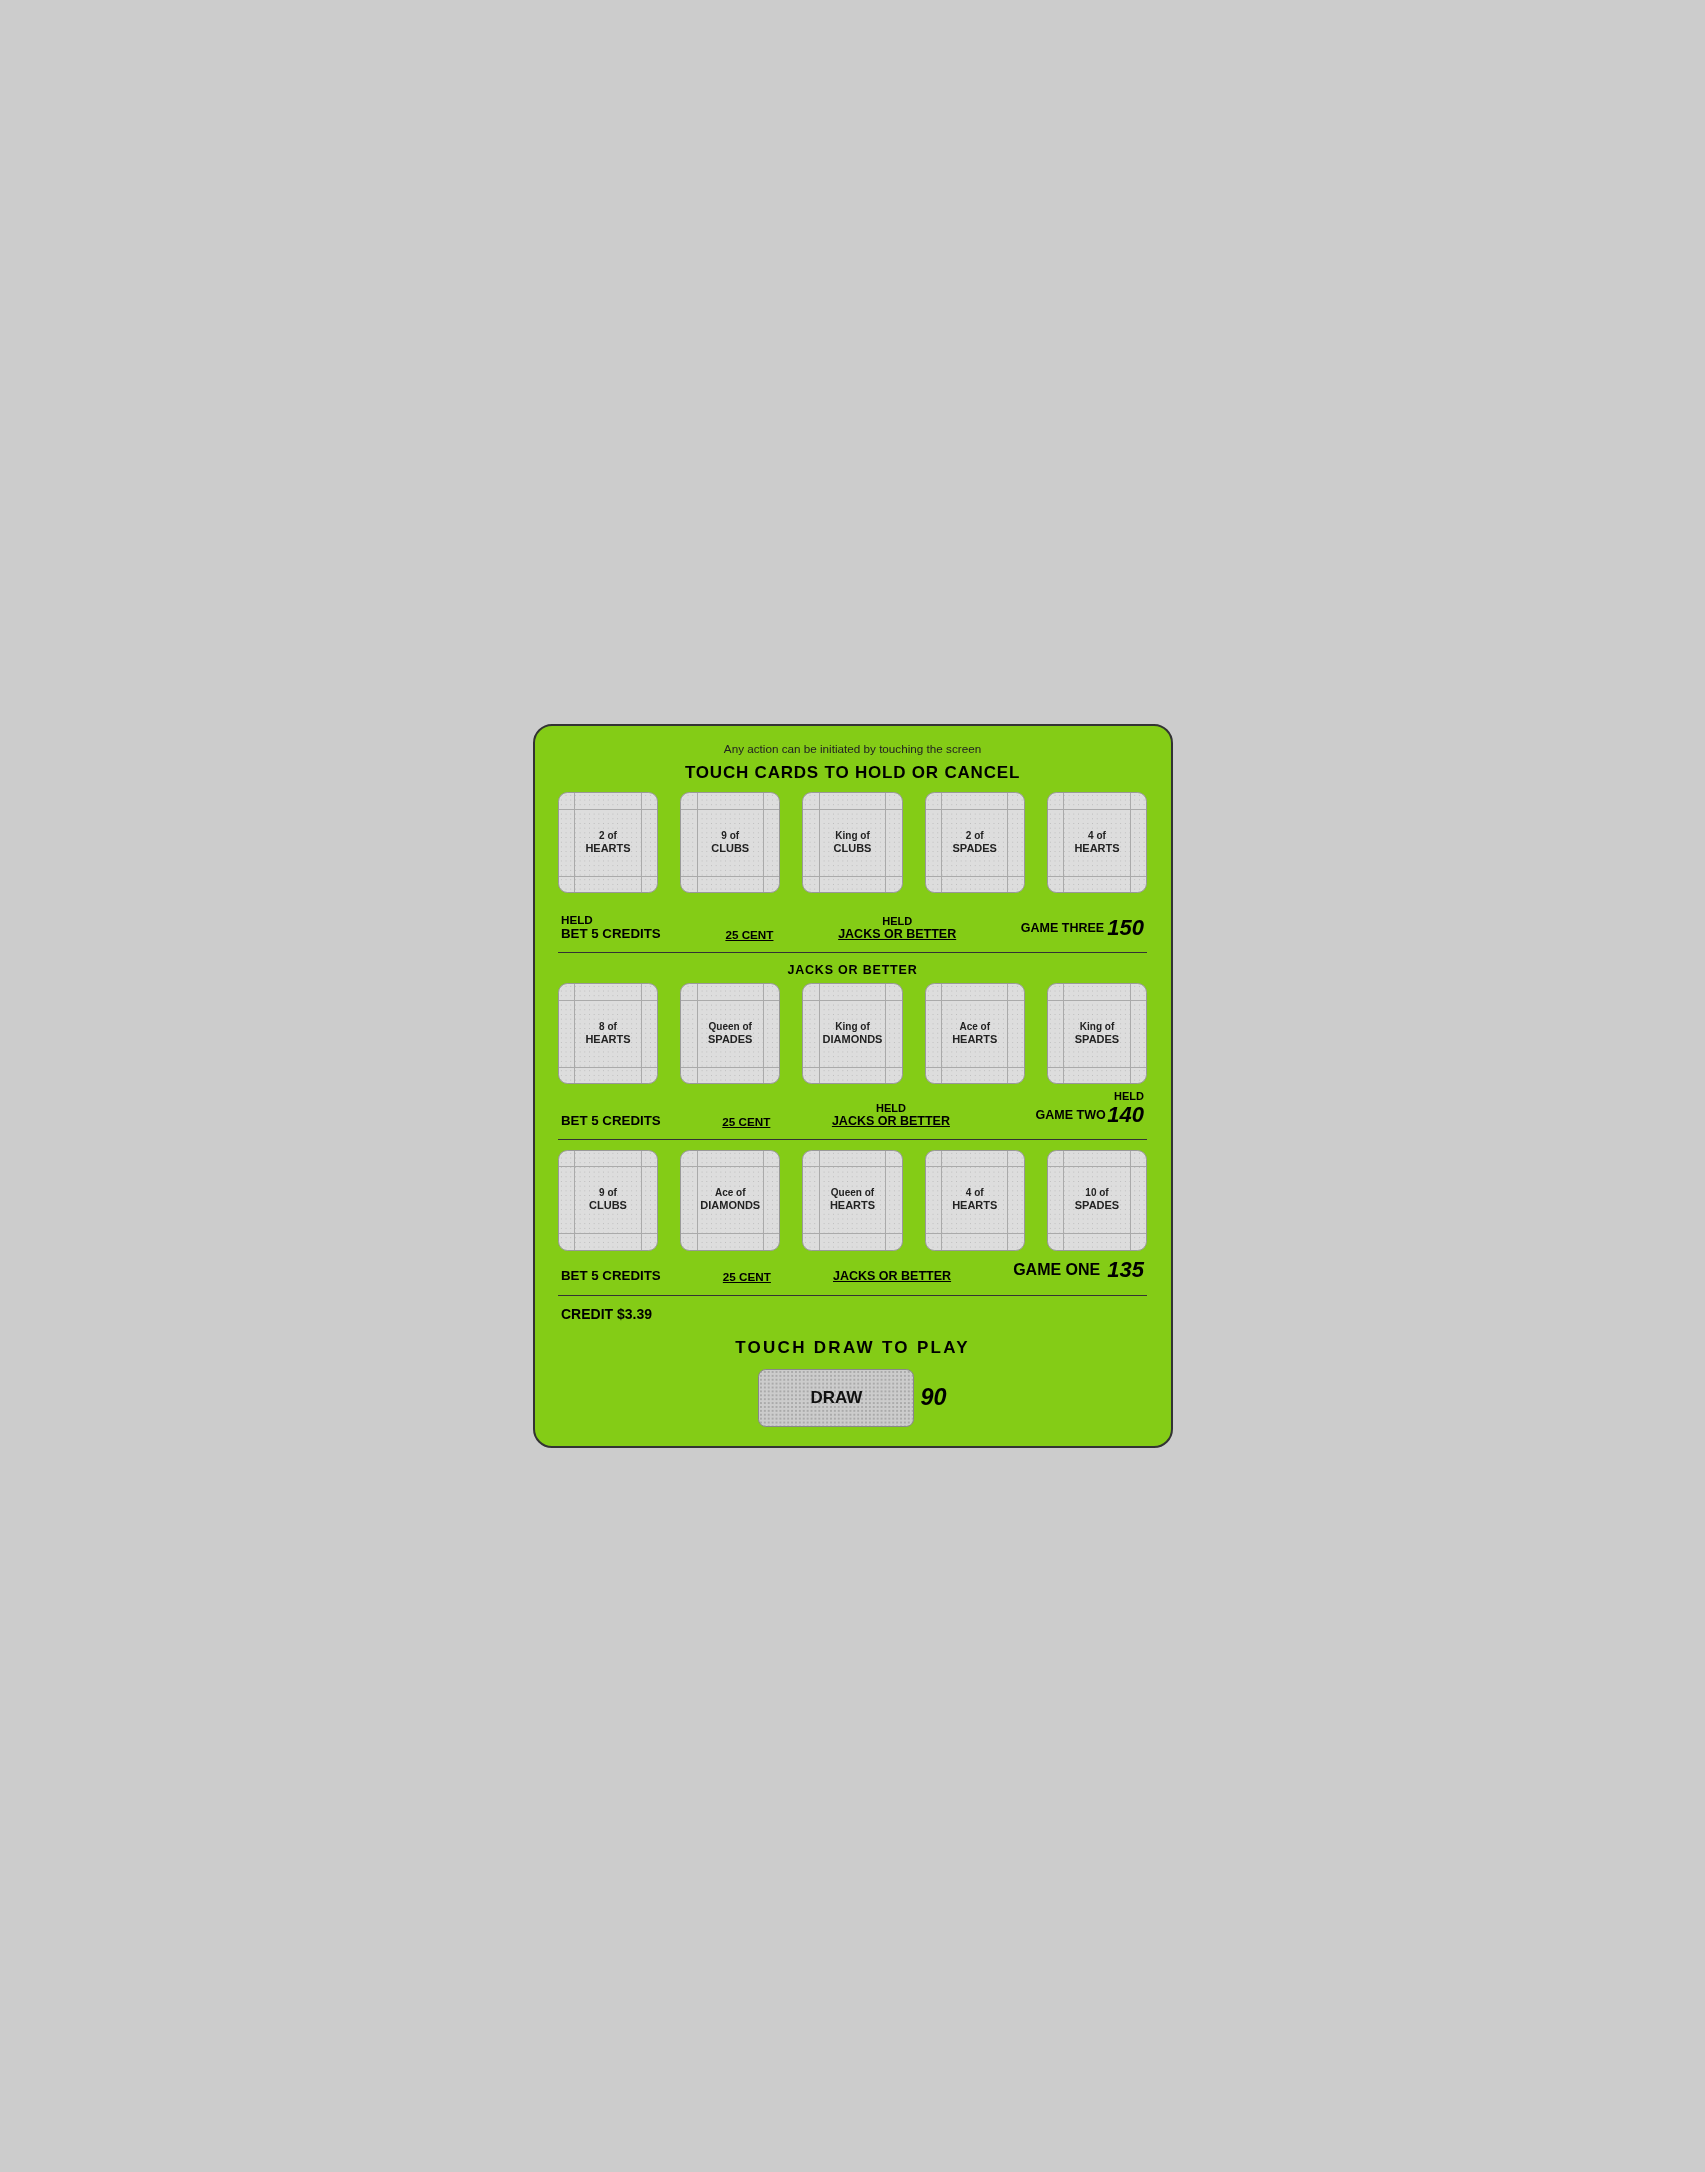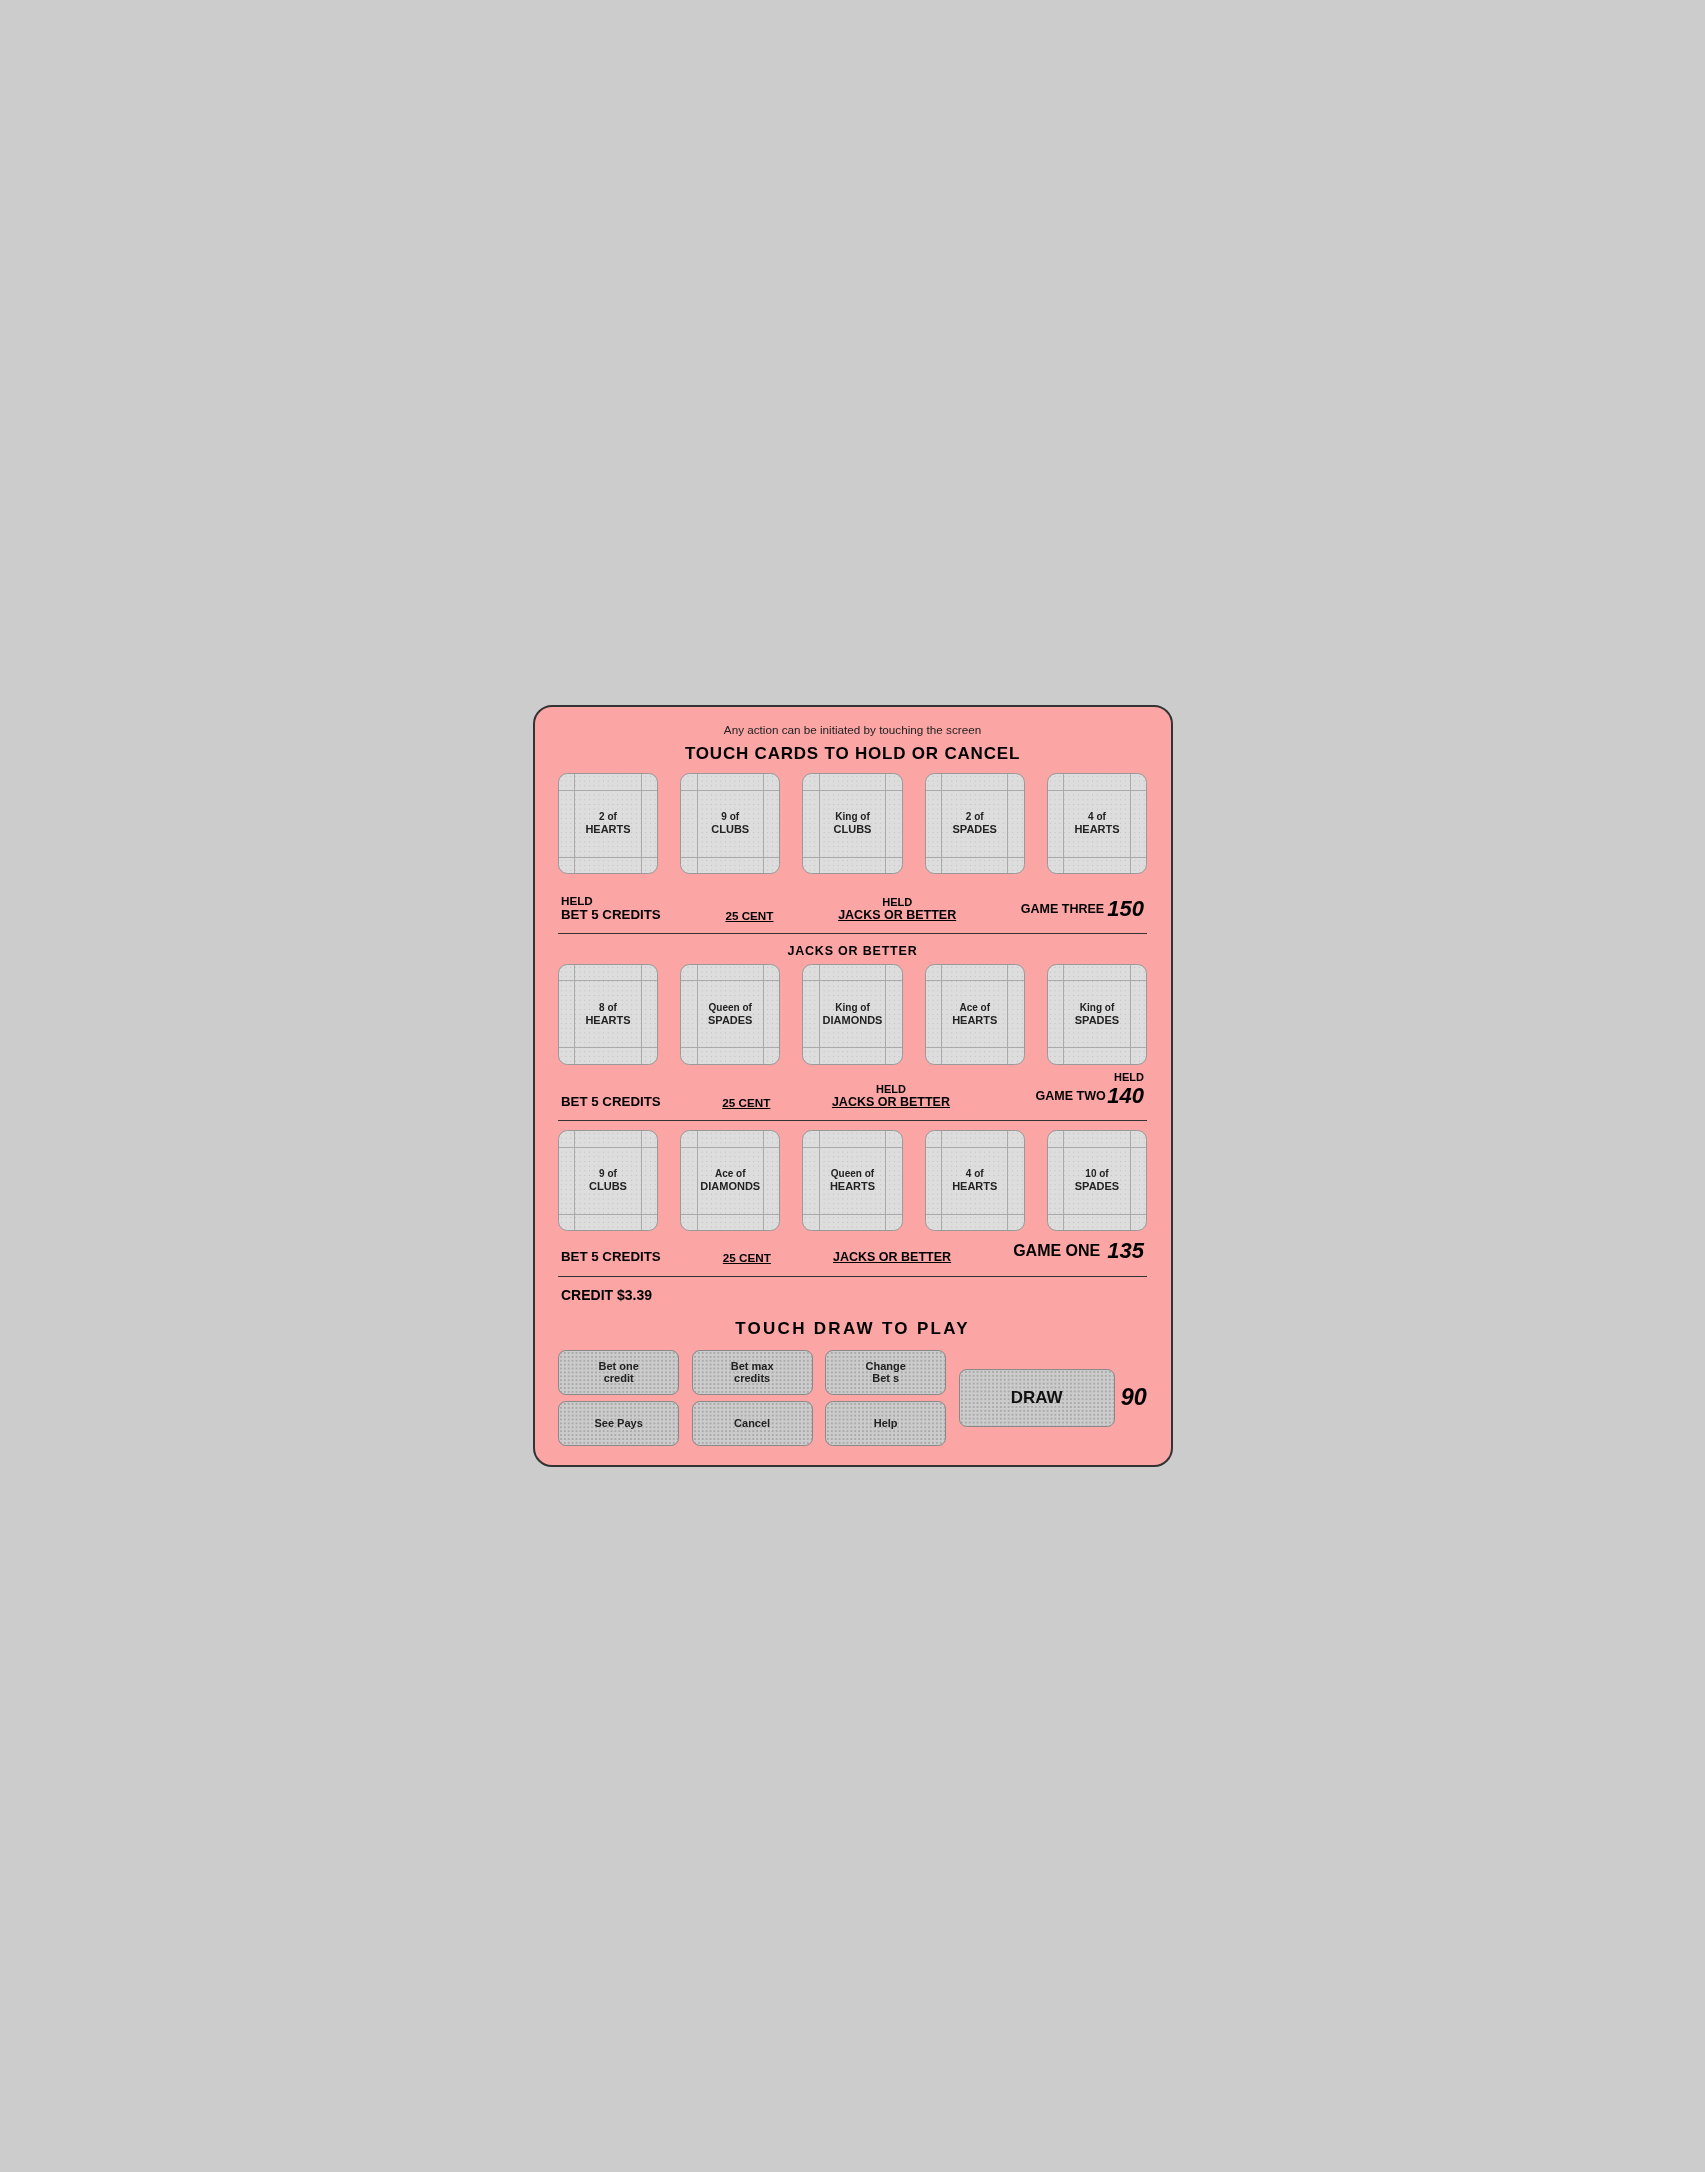--- a/index.html
+++ b/index.html
@@ -5,21 +5,21 @@
     * { box-sizing: border-box; margin: 0; padding: 0; }
     body {
       background: #ccc;
       display: flex;
       justify-content: center;
       align-items: center;
       min-height: 100vh;
       font-family: Arial, sans-serif;
     }
     .main-container {
-      background: #fca5a5;
+      background: #84cc16;
       border: 2.3px solid #333;
       border-radius: 19px;
       width: 640px;
       padding: 15.6px 23.4px 19px 23.4px;
     }
     .top-instruction {
       text-align: center;
       font-size: 11.7px;
       margin-bottom: 7.8px;
       color: #222;
@@ -341,32 +341,20 @@
   </div>
 
   <hr class="divider">
 
   <div class="credit-section">CREDIT $3.39</div>
 
   <div class="touch-draw">TOUCH  DRAW  TO PLAY</div>
 
   <div class="buttons-grid">
     <div style="display:flex;gap:12.5px;align-items:center;justify-content:center;">
-      <div style="display:flex;flex-direction:column;gap:6.2px;">
-        <div style="display:flex;gap:12.5px;">
-          <div class="btn">Bet one<br>credit</div>
-          <div class="btn">Bet max<br>credits</div>
-          <div class="btn">Change<br>Bet s</div>
-        </div>
-        <div style="display:flex;gap:12.5px;">
-          <div class="btn">See Pays</div>
-          <div class="btn">Cancel</div>
-          <div class="btn">Help</div>
-        </div>
-      </div>
       <div style="display:flex;align-items:center;gap:6.2px;">
         <div class="btn-draw">
           <span>DRAW</span>
         </div>
         <div style="font-size:23.4px;font-weight:bold;font-style:italic;">90</div>
       </div>
     </div>
   </div>
 
 </div>

